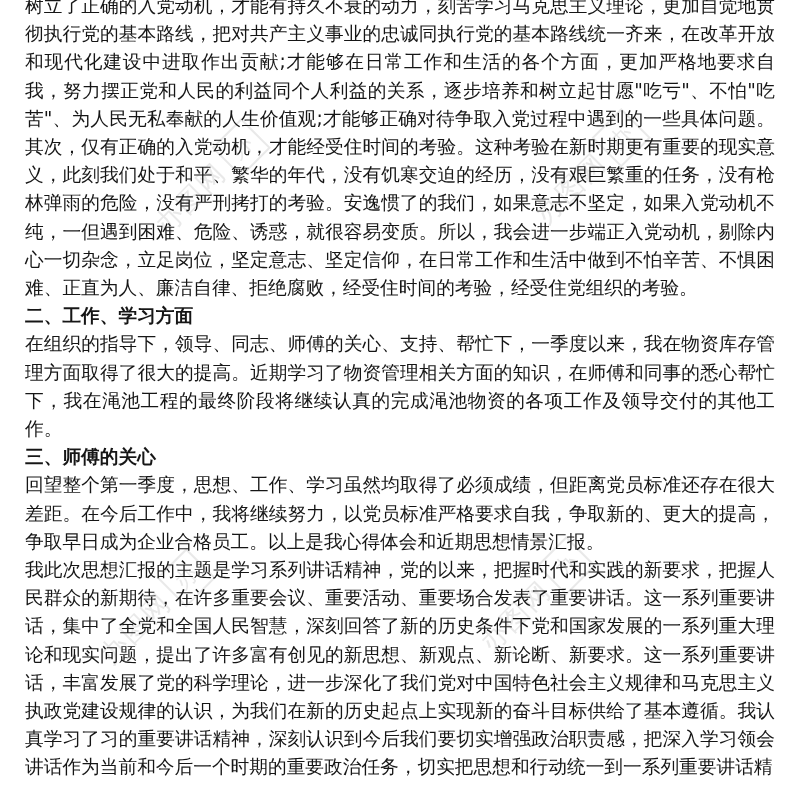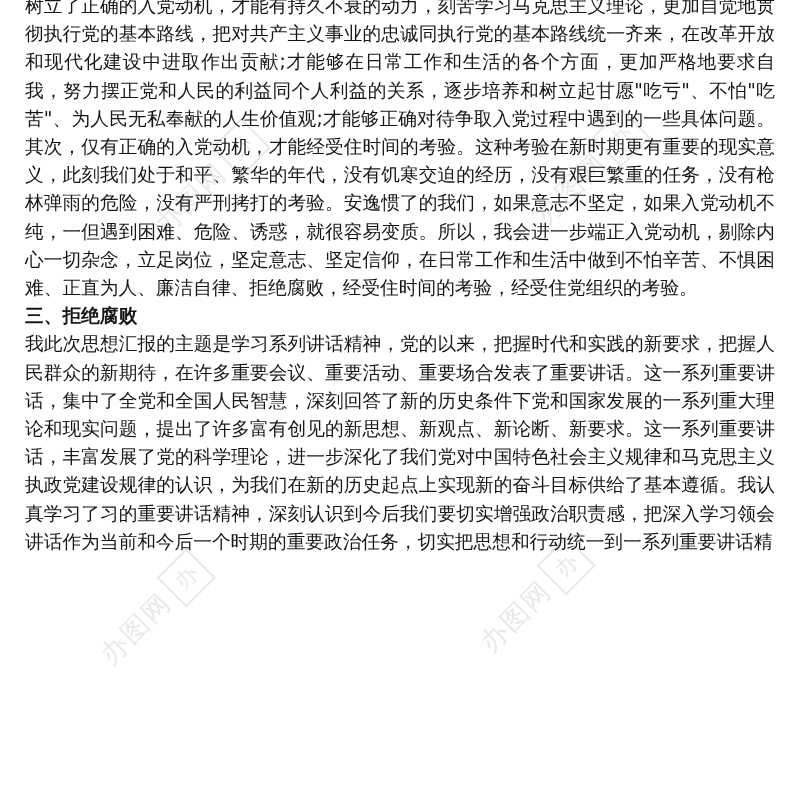--- a/index.html
+++ b/index.html
@@ -93,17 +93,20 @@
     <div class="wm" style="left:465px; top:578px;">
       <span>办图网</span>
       <span class="wm-box">
           <span>办</span>
         </span>
     </div>
   </div>
 
   <div class="page">
     <p>树立了正确的入党动机，才能有持久不衰的动力，刻苦学习马克思主义理论，更加自觉地贯彻执行党的基本路线，把对共产主义事业的忠诚同执行党的基本路线统一齐来，在改革开放和现代化建设中进取作出贡献;才能够在日常工作和生活的各个方面，更加严格地要求自我，努力摆正党和人民的利益同个人利益的关系，逐步培养和树立起甘愿"吃亏"、不怕"吃苦"、为人民无私奉献的人生价值观;才能够正确对待争取入党过程中遇到的一些具体问题。其次，仅有正确的入党动机，才能经受住时间的考验。这种考验在新时期更有重要的现实意义，此刻我们处于和平、繁华的年代，没有饥寒交迫的经历，没有艰巨繁重的任务，没有枪林弹雨的危险，没有严刑拷打的考验。安逸惯了的我们，如果意志不坚定，如果入党动机不纯，一但遇到困难、危险、诱惑，就很容易变质。所以，我会进一步端正入党动机，剔除内心一切杂念，立足岗位，坚定意志、坚定信仰，在日常工作和生活中做到不怕辛苦、不惧困难、正直为人、廉洁自律、拒绝腐败，经受住时间的考验，经受住党组织的考验。</p>
-    <h3>三、拒绝腐败</h3>
+    <h3>二、工作、学习方面</h3>
+    <p>在组织的指导下，领导、同志、师傅的关心、支持、帮忙下，一季度以来，我在物资库存管理方面取得了很大的提高。近期学习了物资管理相关方面的知识，在师傅和同事的悉心帮忙下，我在渑池工程的最终阶段将继续认真的完成渑池物资的各项工作及领导交付的其他工作。</p>
+    <h3>三、师傅的关心</h3>
+    <p>回望整个第一季度，思想、工作、学习虽然均取得了必须成绩，但距离党员标准还存在很大差距。在今后工作中，我将继续努力，以党员标准严格要求自我，争取新的、更大的提高，争取早日成为企业合格员工。以上是我心得体会和近期思想情景汇报。</p>
     <p>我此次思想汇报的主题是学习系列讲话精神，党的以来，把握时代和实践的新要求，把握人民群众的新期待，在许多重要会议、重要活动、重要场合发表了重要讲话。这一系列重要讲话，集中了全党和全国人民智慧，深刻回答了新的历史条件下党和国家发展的一系列重大理论和现实问题，提出了许多富有创见的新思想、新观点、新论断、新要求。这一系列重要讲话，丰富发展了党的科学理论，进一步深化了我们党对中国特色社会主义规律和马克思主义执政党建设规律的认识，为我们在新的历史起点上实现新的奋斗目标供给了基本遵循。我认真学习了习的重要讲话精神，深刻认识到今后我们要切实增强政治职责感，把深入学习领会讲话作为当前和今后一个时期的重要政治任务，切实把思想和行动统一到一系列重要讲话精</p>
   </div>
 
 </div>
 
 </body></html>

